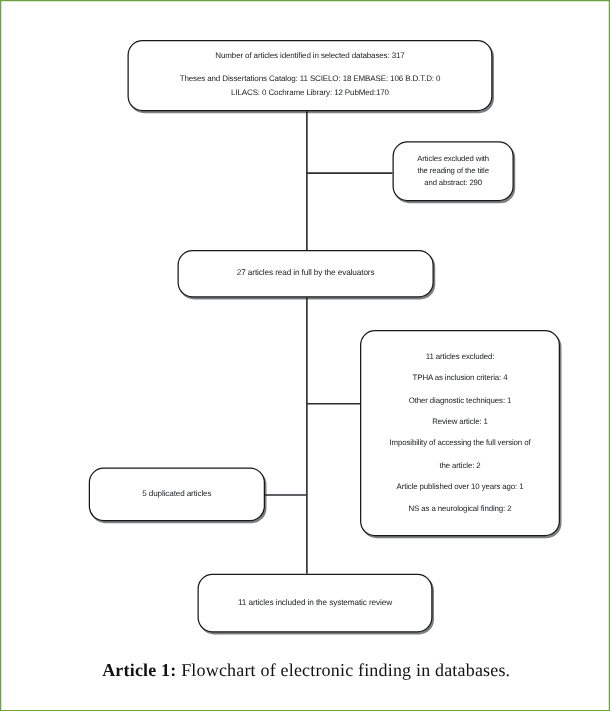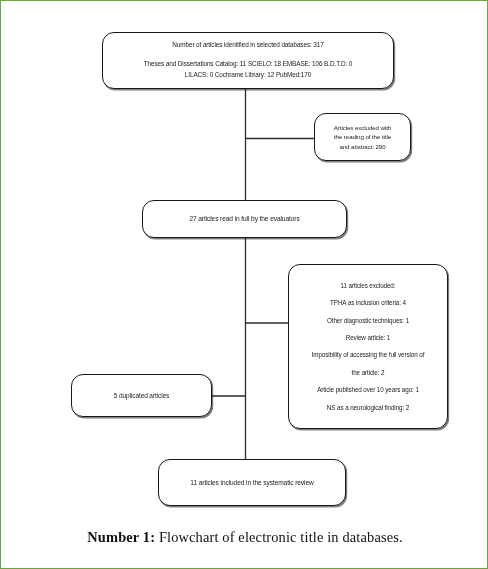--- a/index.html
+++ b/index.html
@@ -157,17 +157,17 @@
 
   <div class="node" id="node-duplicated">
     <span class="ln">5 duplicated articles</span>
   </div>
 
   <div class="node" id="node-included">
     <span class="ln">11  articles included in the systematic review</span>
   </div>
 
   <div id="caption">
-    <span class="lead">Number 1:</span>
-    <span>Flowchart of electronic title in databases.</span>
+    <span class="lead">Article 1:</span>
+    <span>Flowchart of electronic finding in databases.</span>
   </div>
 
 </div>
 
 </body></html>

